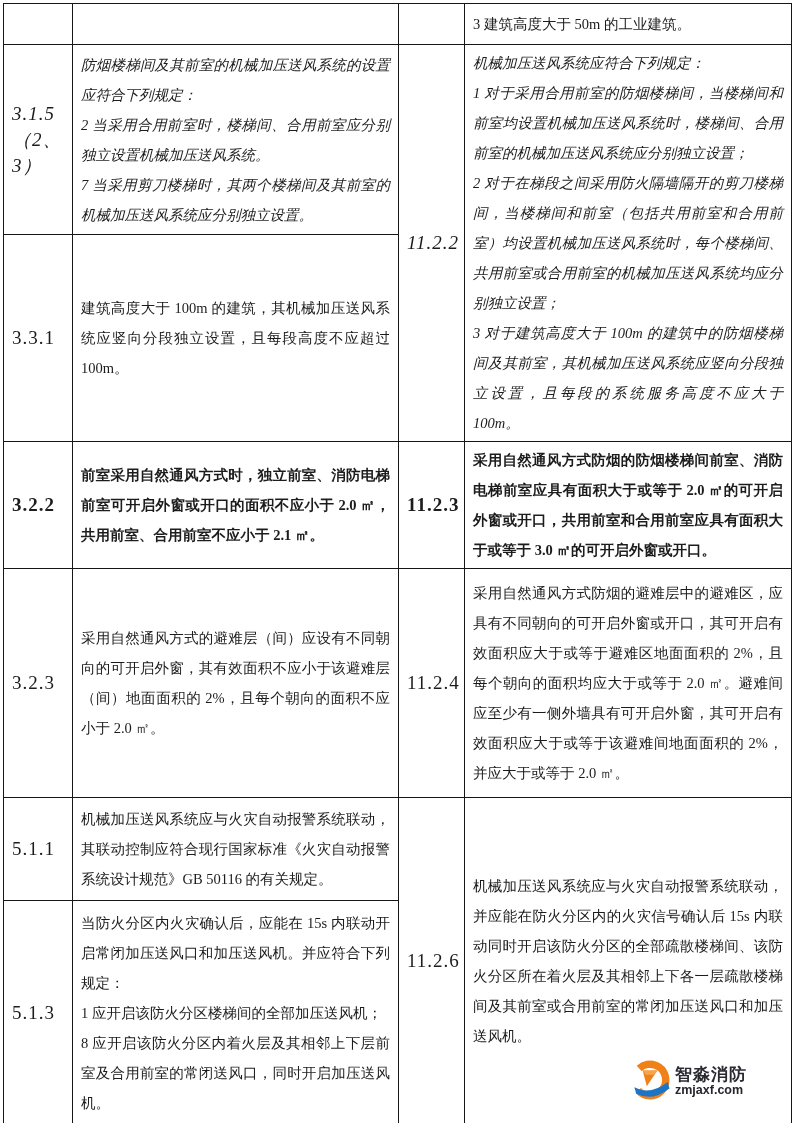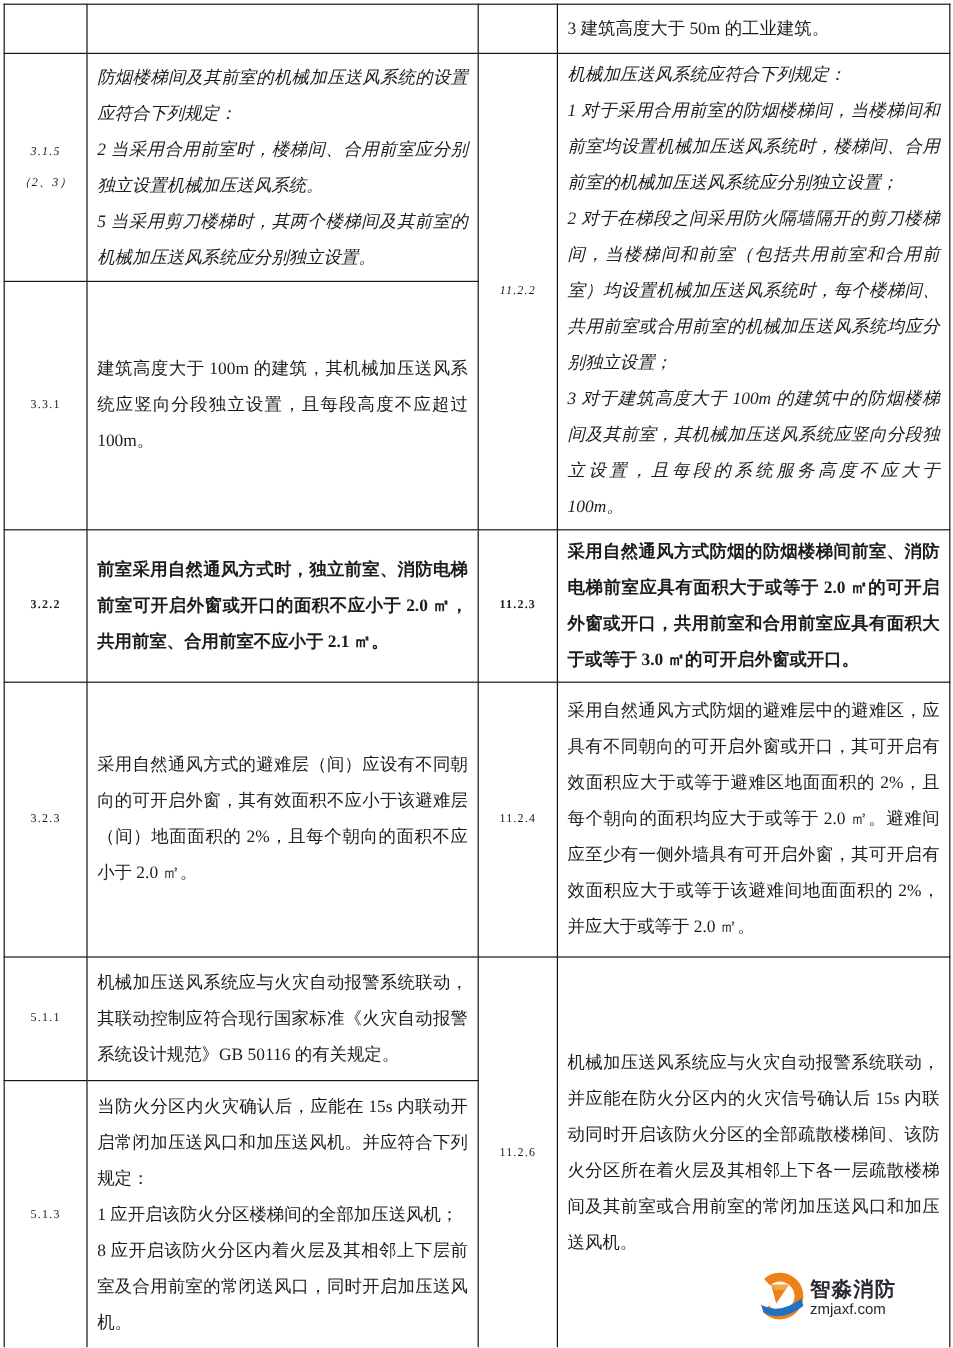--- a/index.html
+++ b/index.html
@@ -18,22 +18,21 @@
     border-collapse:collapse;
     table-layout:fixed;
   }
   table.doc td{
     border:1.6px solid #161616;
     vertical-align:middle;
     padding:3px 8px;
     overflow:hidden;
   }
   td.code{
-    text-align:center;
-    font-size:10px;
+    font-size:19px;
     letter-spacing:1px;
     padding:3px 2px;
     line-height:26px;
   }
   td.txt{
     font-size:14.5px;
     line-height:30px;
     text-align:justify;
   }
   td.txt p{margin:0;}
@@ -58,21 +57,21 @@
     gap:4px;
     background:transparent;
   }
   .wm-text{display:flex;flex-direction:column;line-height:1.1;}
   .wm-brand{
     font-size:17px;font-weight:bold;color:#2a2a33;
     letter-spacing:1px;
     font-family:"Liberation Sans","DejaVu Sans",sans-serif;
   }
   .wm-domain{
-    font-size:12.5px;font-weight:normal;color:#26262e;
+    font-size:12.5px;font-weight:bold;color:#26262e;
     font-family:"Liberation Sans","DejaVu Sans",sans-serif;
   }
 </style>
 </head>
 <body>
 
 <div class="page">
 
   <table class="doc">
     <colgroup>
@@ -93,21 +92,21 @@
     </tr>
 
     <tr class="h181">
       <td class="code">
         <div>3.1.5</div>
         <div>（2、3）</div>
       </td>
       <td class="txt">
         <p>防烟楼梯间及其前室的机械加压送风系统的设置应符合下列规定：</p>
         <p>2 当采用合用前室时，楼梯间、合用前室应分别独立设置机械加压送风系统。</p>
-        <p>5 当采用剪刀楼梯时，其两个楼梯间及其前室的机械加压送风系统应分别独立设置。</p>
+        <p>7 当采用剪刀楼梯时，其两个楼梯间及其前室的机械加压送风系统应分别独立设置。</p>
       </td>
       <td class="code" rowspan="2">
         <div>11.2.2</div>
       </td>
       <td class="txt" rowspan="2">
         <p>机械加压送风系统应符合下列规定：</p>
         <p>1 对于采用合用前室的防烟楼梯间，当楼梯间和前室均设置机械加压送风系统时，楼梯间、合用前室的机械加压送风系统应分别独立设置；</p>
         <p>2 对于在梯段之间采用防火隔墙隔开的剪刀楼梯间，当楼梯间和前室（包括共用前室和合用前室）均设置机械加压送风系统时，每个楼梯间、共用前室或合用前室的机械加压送风系统均应分别独立设置；</p>
         <p>3 对于建筑高度大于 100m 的建筑中的防烟楼梯间及其前室，其机械加压送风系统应竖向分段独立设置，且每段的系统服务高度不应大于 100m。</p>
       </td>

